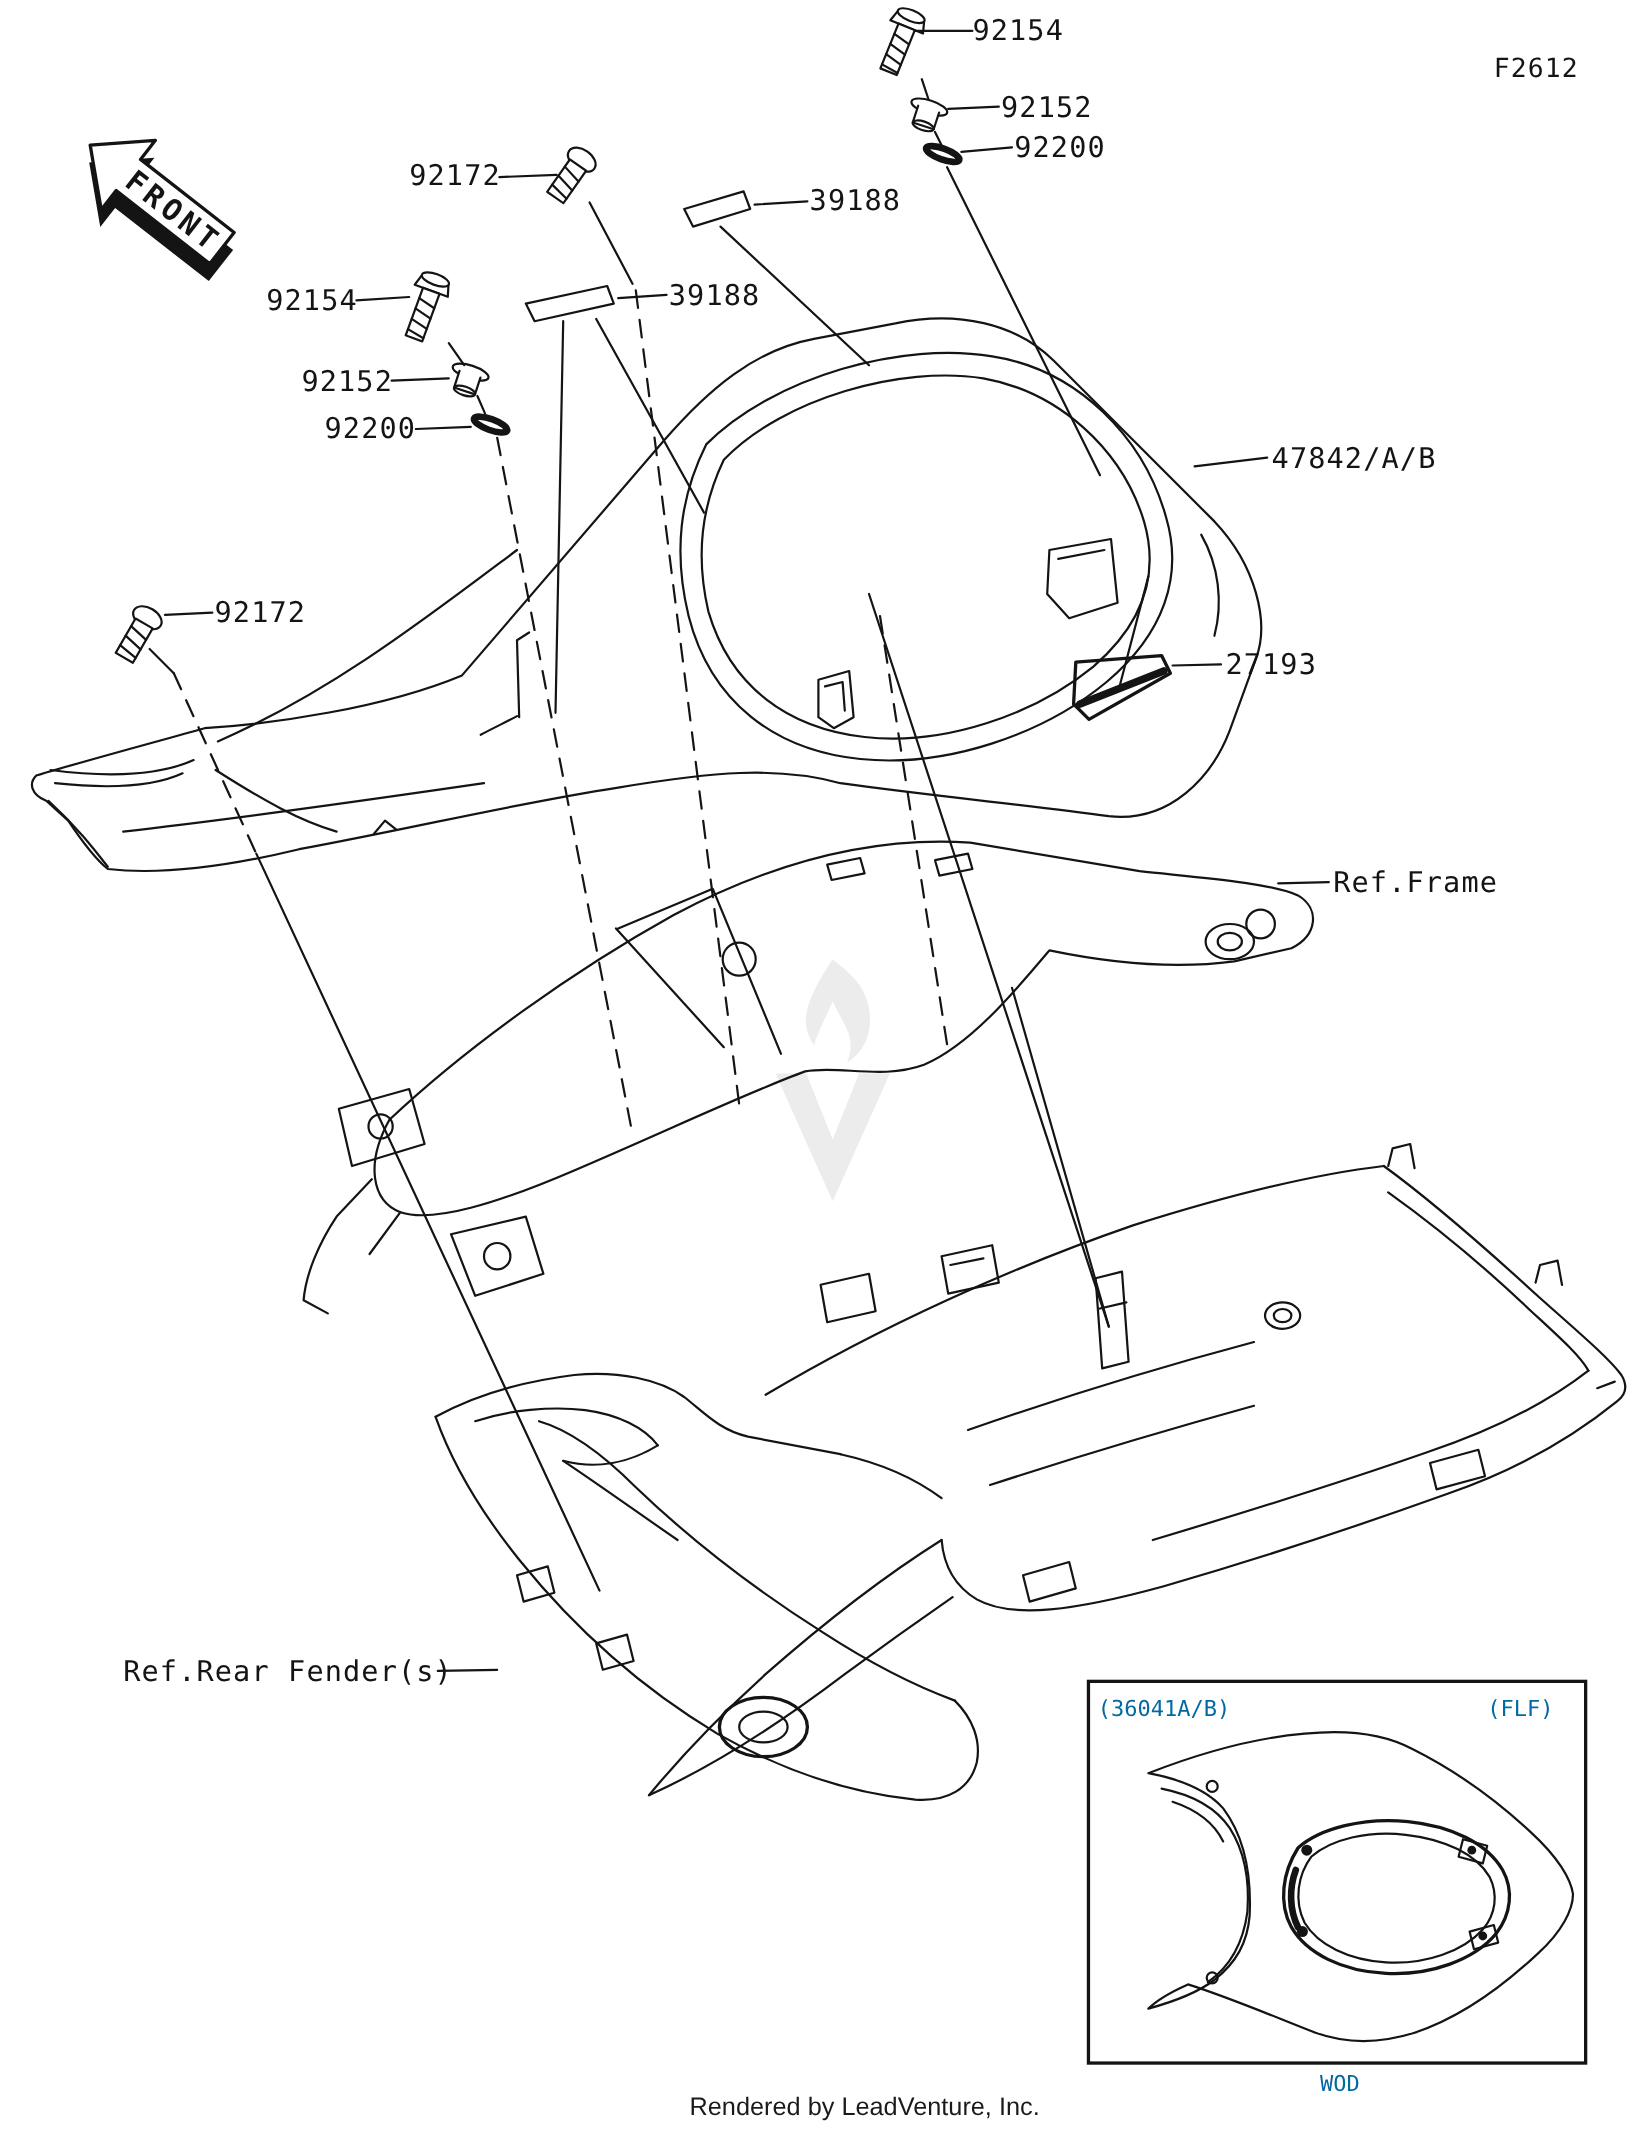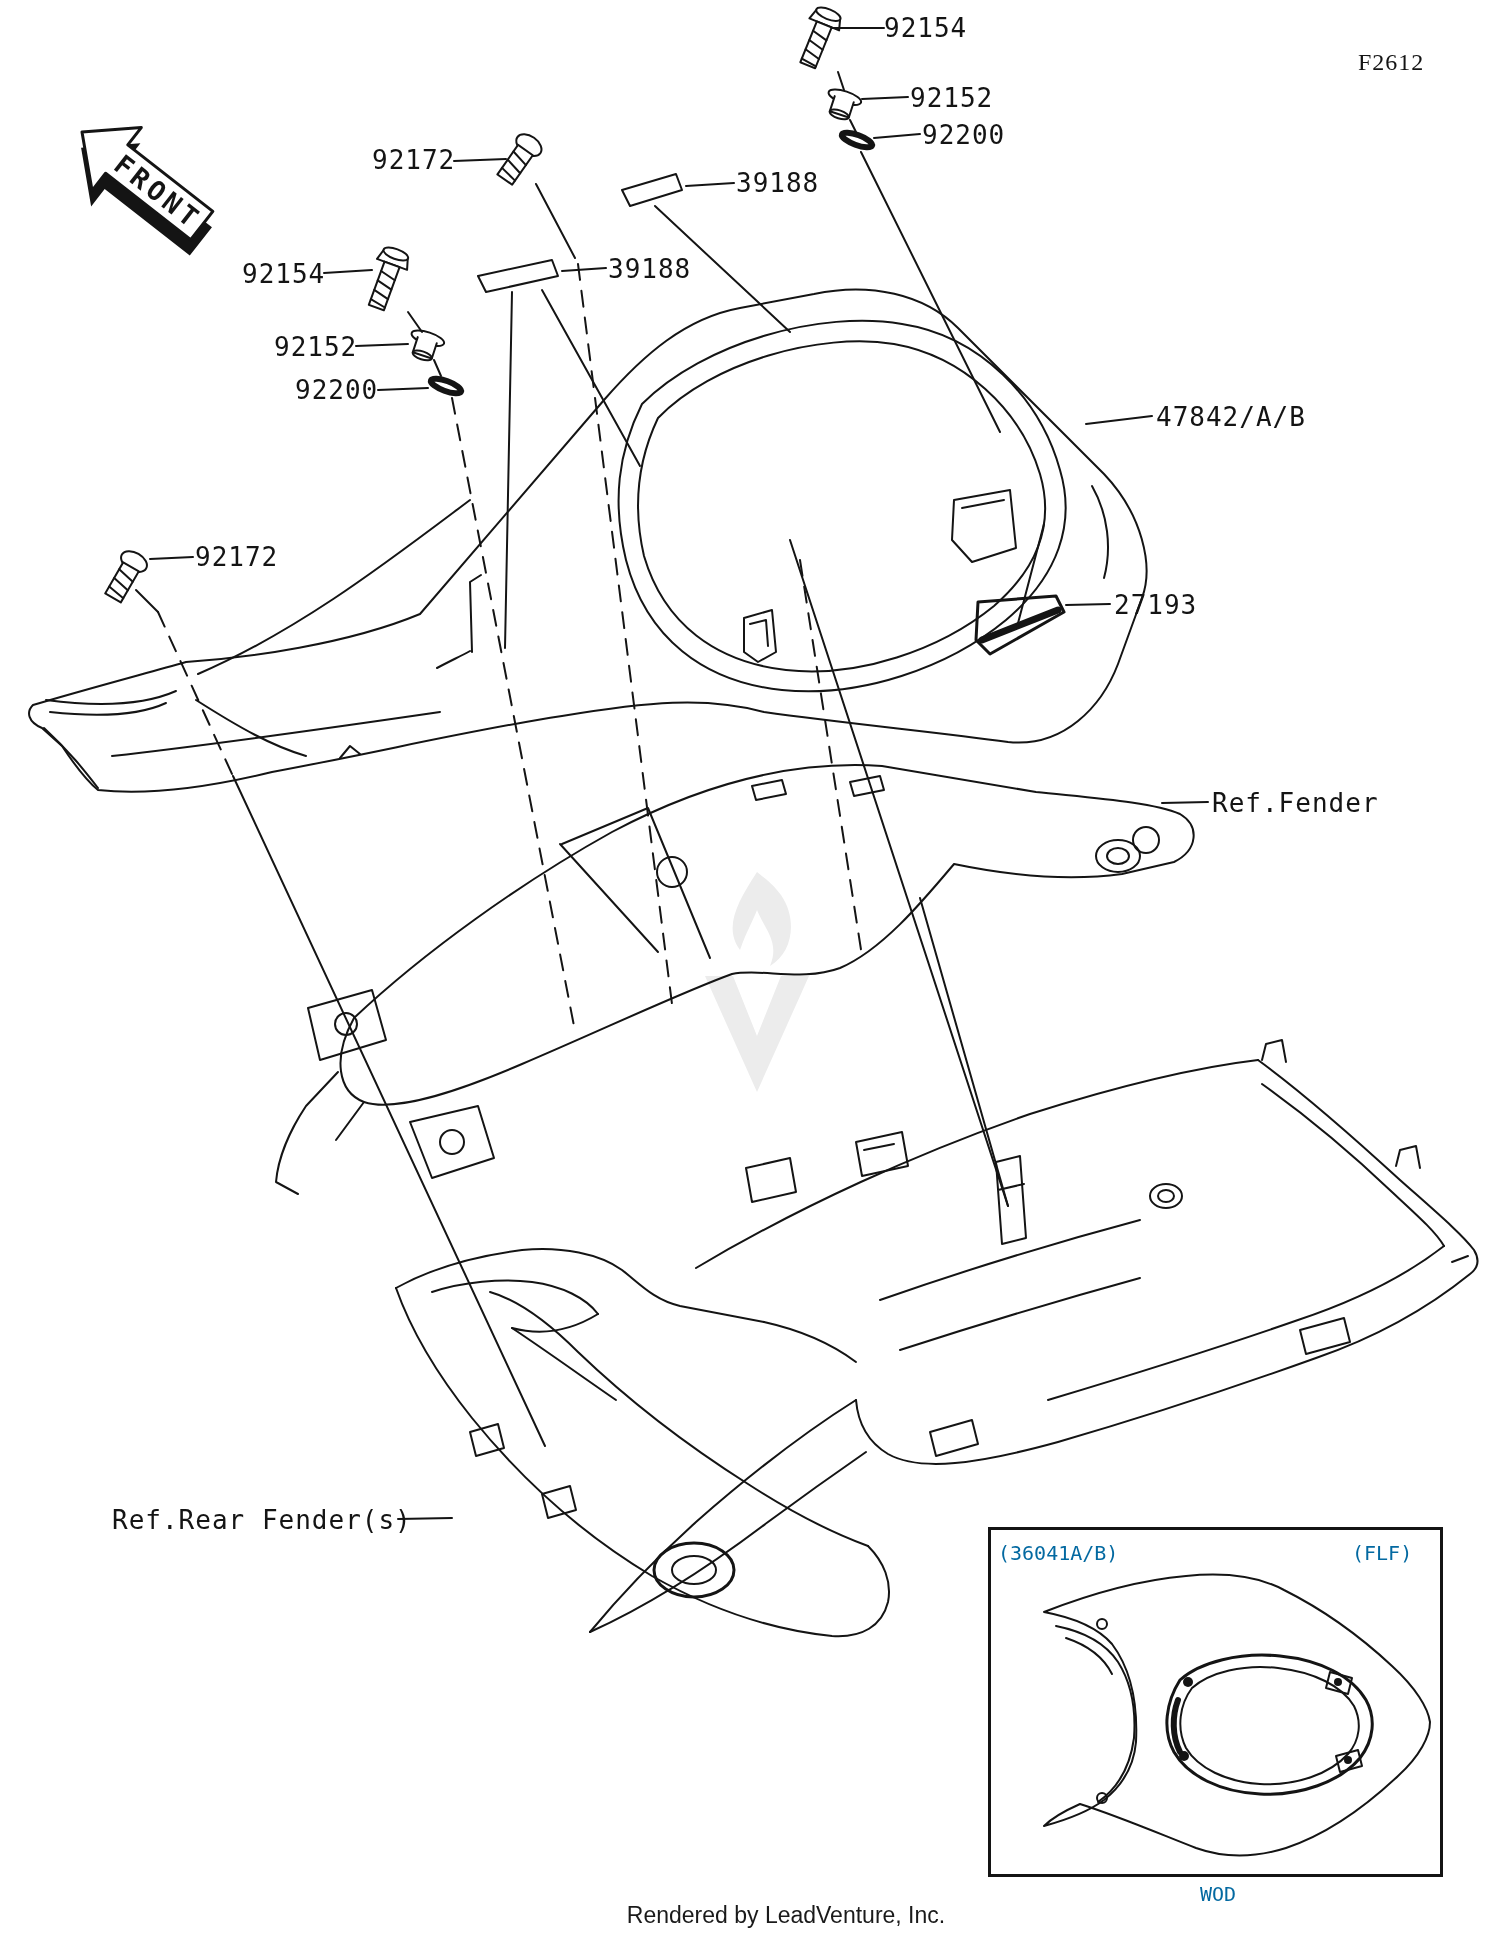--- a/index.html
+++ b/index.html
@@ -14,21 +14,21 @@
   .callout{
     position:absolute;
     font-size:26px;
     line-height:1;
     letter-spacing:1px;
     color:#141414;
     white-space:nowrap;
   }
   .figcode{
     position:absolute;
-    font-size:24px;line-height:1;letter-spacing:1px;color:#141414;white-space:nowrap;font-family:Liberation Serif, serif;
+    font-size:24px;line-height:1;letter-spacing:1px;color:#141414;white-space:nowrap;
   }
   .inset-label{
     position:absolute;
     font-size:20px;line-height:1;letter-spacing:0px;color:#0369a1;white-space:nowrap;
   }
   .watermark-text{
     position:absolute;
     left:468px;top:1048px;
     font-family:"Liberation Sans", sans-serif;
     font-weight:bold;
@@ -257,21 +257,21 @@
   <span class="callout" style="left:922px;top:122px">92200</span>
   <span class="callout" style="left:372px;top:147px">92172</span>
   <span class="callout" style="left:736px;top:170px">39188</span>
   <span class="callout" style="left:242px;top:261px">92154</span>
   <span class="callout" style="left:608px;top:256px">39188</span>
   <span class="callout" style="left:274px;top:334px">92152</span>
   <span class="callout" style="left:295px;top:377px">92200</span>
   <span class="callout" style="left:1156px;top:404px">47842/A/B</span>
   <span class="callout" style="left:195px;top:544px">92172</span>
   <span class="callout" style="left:1114px;top:592px">27193</span>
-  <span class="callout" style="left:1212px;top:790px">Ref.Fender</span>
+  <span class="callout" style="left:1212px;top:790px">Ref.Frame</span>
   <span class="callout" style="left:112px;top:1507px">Ref.Rear Fender(s)</span>
 
   <span class="figcode" style="left:1358px;top:50px">F2612</span>
 
   <div class="inset-box"></div>
   <span class="inset-label" style="left:998px;top:1543px">(36041A/B)</span>
   <span class="inset-label" style="left:1352px;top:1543px">(FLF)</span>
   <span class="inset-label" style="left:1200px;top:1884px">WOD</span>
 
   <div class="footer">Rendered by LeadVenture, Inc.</div>

